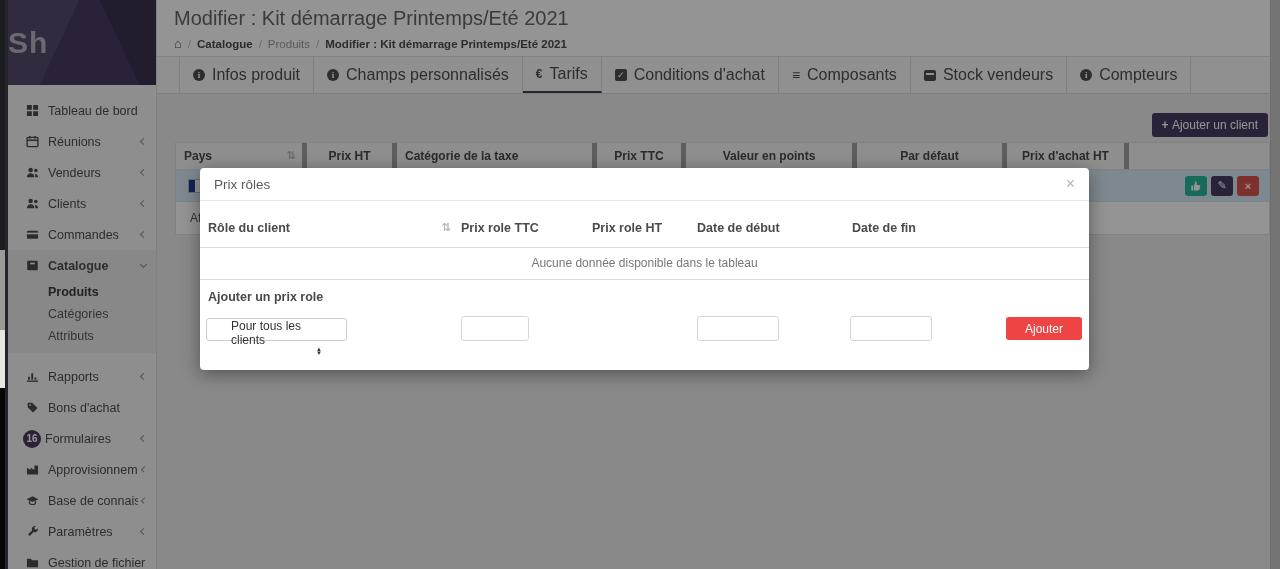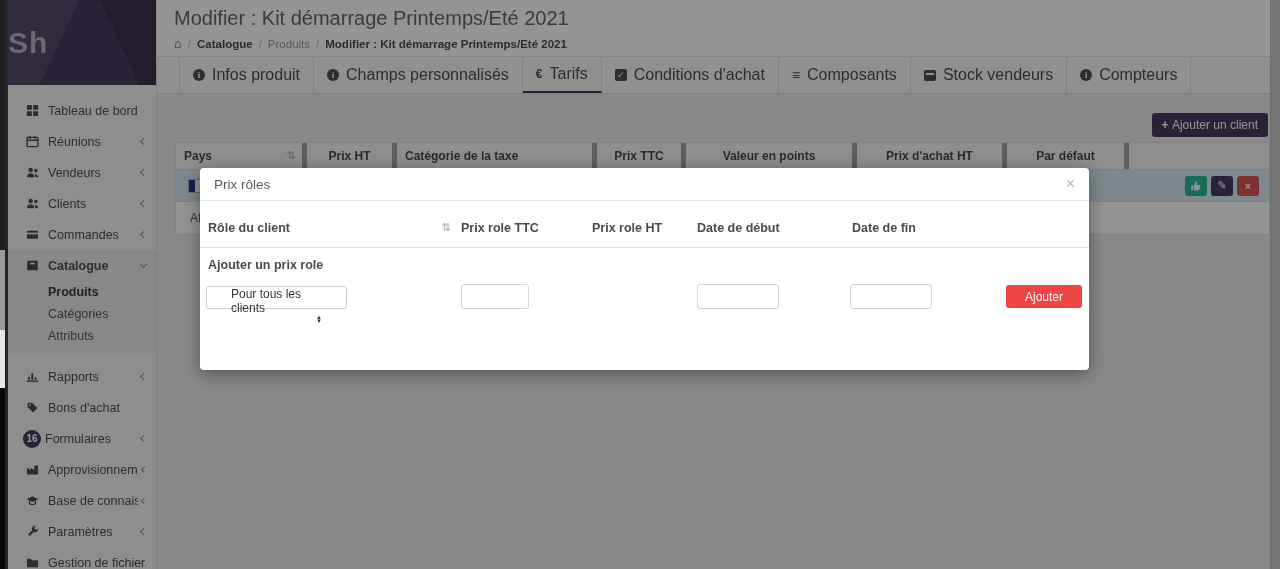--- a/index.html
+++ b/index.html
@@ -328,22 +328,22 @@
     <div id="content">
       <button id="add-tariff-btn">Ajouter un client</button>
 
       <div id="price-card">
         <div class="pt-head">
           <div class="th"><span>Pays</span><span class="sort-ic">⇅</span></div>
           <div class="th center">Prix HT</div>
           <div class="th">Catégorie de la taxe</div>
           <div class="th center">Prix TTC</div>
           <div class="th center">Valeur en points</div>
+          <div class="th center">Par défaut</div>
           <div class="th center">Prix d'achat HT</div>
-          <div class="th center">Par défaut</div>
           <div class="th"></div>
         </div>
         <div class="pt-row">
           <span class="flag">
               <i class="b"></i>
               <i class="w"></i>
               <i class="r"></i>
             </span>
           <span class="row-actions">
             <button class="abtn teal">
@@ -371,20 +371,21 @@
     </div>
 
     <div class="m-cols">
       <div class="mth"><span>Rôle du client</span><span class="sort-right">⇅</span></div>
       <div class="mth">Prix role TTC</div>
       <div class="mth">Prix role HT</div>
       <div class="mth">Date de début</div>
       <div class="mth">Date de fin</div>
     </div>
 
+    <div class="m-empty">Aucune donnée disponible dans le tableau</div>
 
     <div class="m-section">Ajouter un prix role</div>
 
     <div id="m-form">
       <div class="m-select">
         <span>Pour tous les clients</span>
         <span class="spin">
             <span>▲</span>
             <span>▼</span>
           </span>

